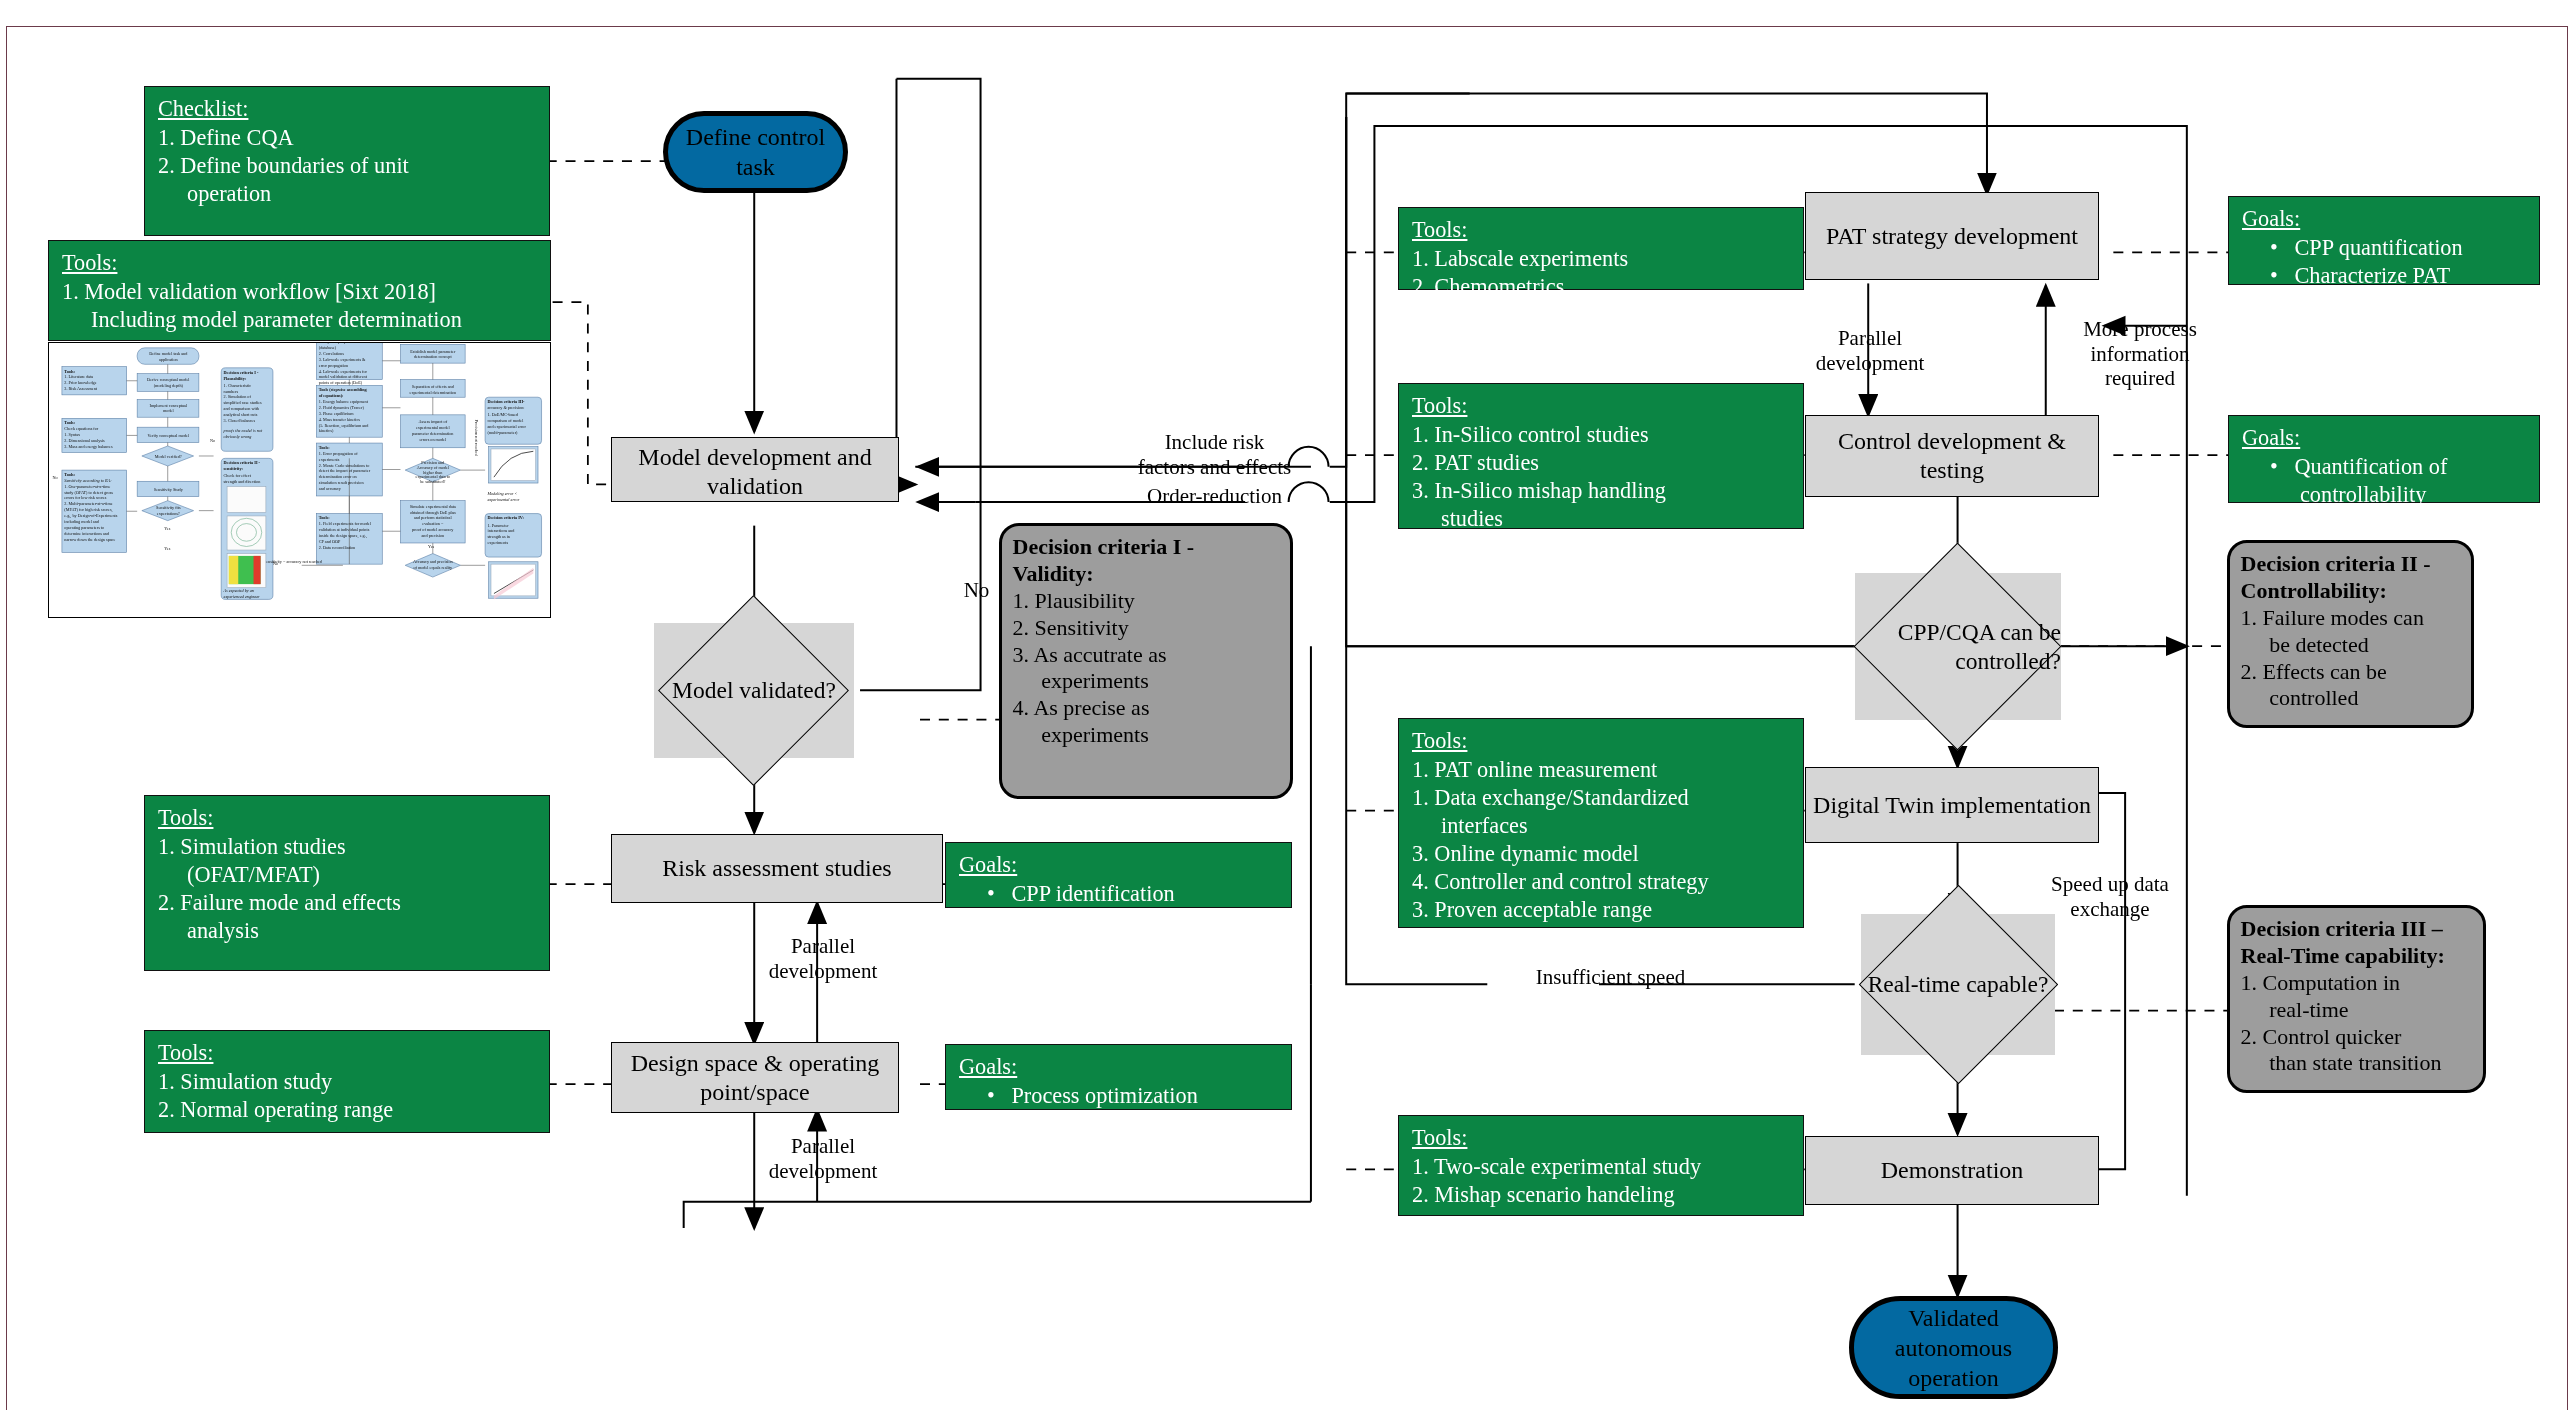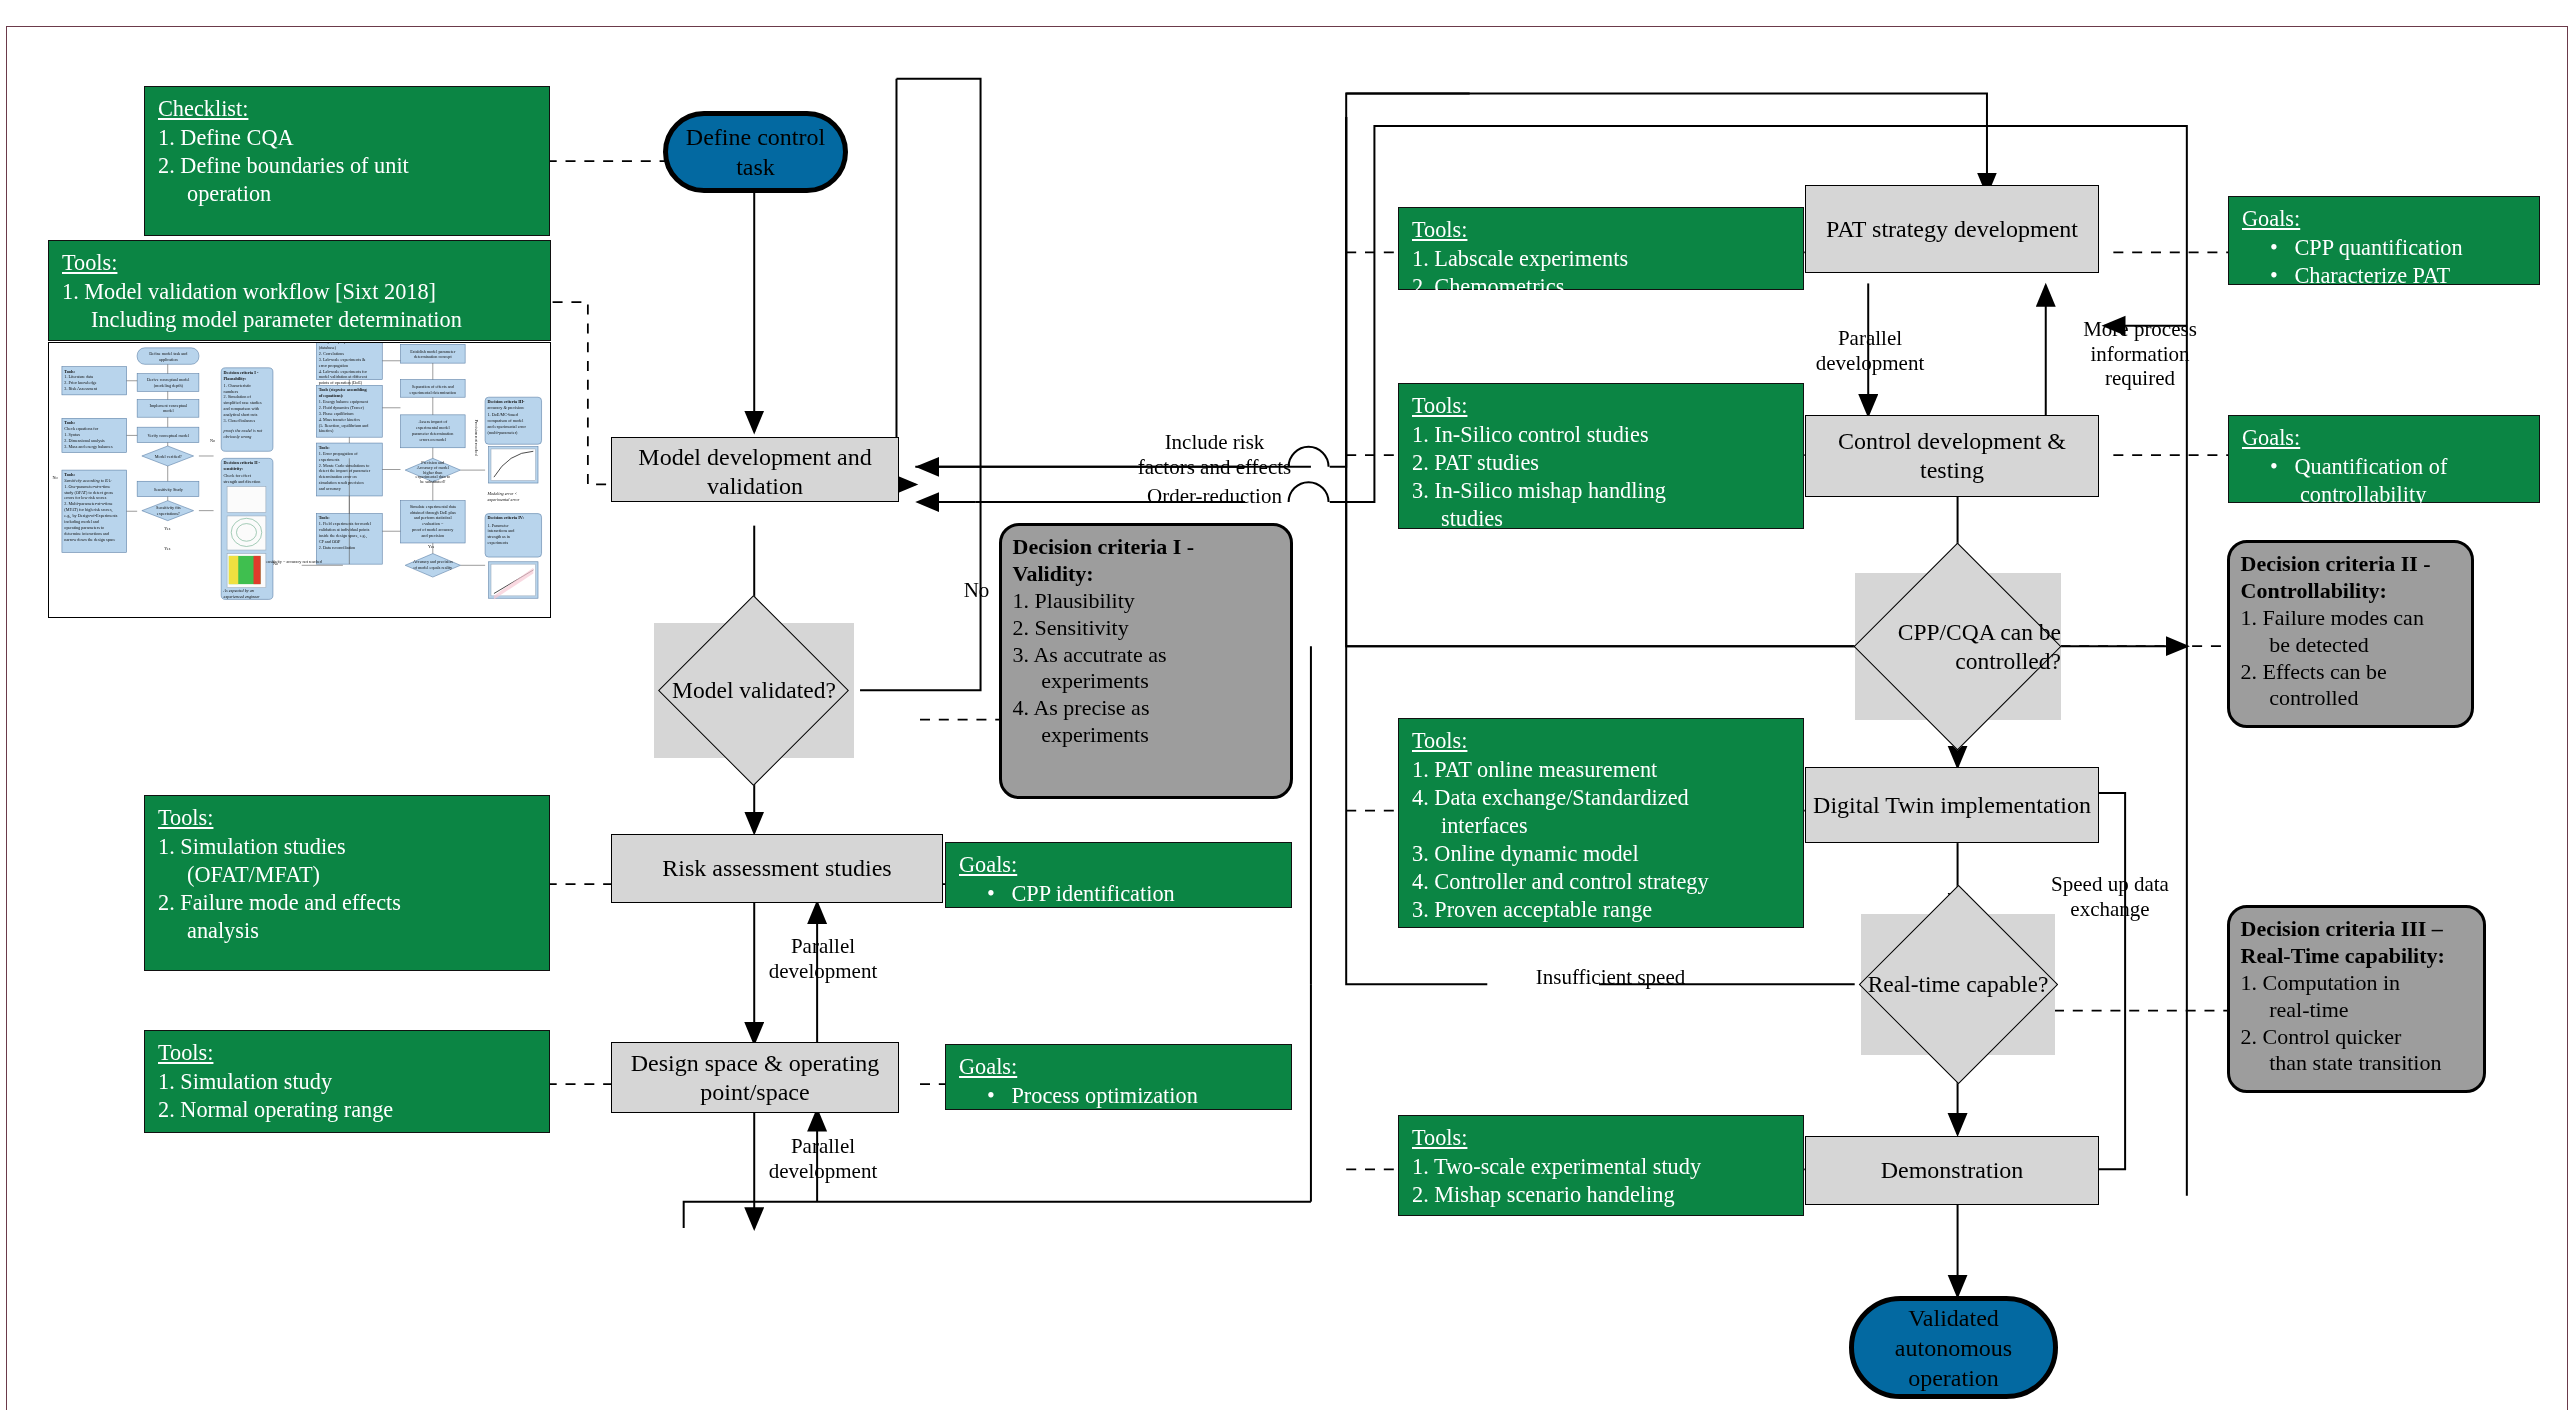--- a/index.html
+++ b/index.html
@@ -375,21 +375,21 @@
   </div>
 
   <div class="node proc" style="left:611px;top:814px;width:332px;height:69px;">
     <span>Risk assessment studies</span>
   </div>
 
   <div class="node proc" style="left:611px;top:1022px;width:288px;height:71px;">
     <span>Design space &amp; operating point/space</span>
   </div>
 
-  <div class="node proc" style="left:1805px;top:165px;width:294px;height:88px;">
+  <div class="node proc" style="left:1805px;top:172px;width:294px;height:88px;">
     <span>PAT strategy development</span>
   </div>
 
   <div class="node proc" style="left:1805px;top:395px;width:294px;height:82px;">
     <span>Control development &amp; testing</span>
   </div>
 
   <div class="node diamond" style="left:1855px;top:553px;width:206px;height:147px;text-align:right;">
     <div class="dshape" style="left:29px;top:0px;width:147px;height:147px;"></div>
     <span class="dtext">CPP/CQA can be controlled?</span>
@@ -422,21 +422,21 @@
     <span class="hdr">Tools:</span>
     <span class="ind">1. In-Silico control studies</span>
     <span class="ind">2. PAT studies</span>
     <span class="ind">3. In-Silico mishap handling</span>
     <span class="ind2">studies</span>
   </div>
 
   <div class="green" style="left:1398px;top:698px;width:406px;height:210px;">
     <span class="hdr">Tools:</span>
     <span class="ind">1. PAT online measurement</span>
-    <span class="ind">4. Data exchange/Standardized</span>
+    <span class="ind">1. Data exchange/Standardized</span>
     <span class="ind2">interfaces</span>
     <span class="ind">3. Online dynamic model</span>
     <span class="ind">4. Controller and control strategy</span>
     <span class="ind">3. Proven acceptable range</span>
   </div>
 
   <div class="green" style="left:1398px;top:1095px;width:406px;height:101px;">
     <span class="hdr">Tools:</span>
     <span class="ind">1. Two-scale experimental study</span>
     <span class="ind">2. Mishap scenario handeling</span>

